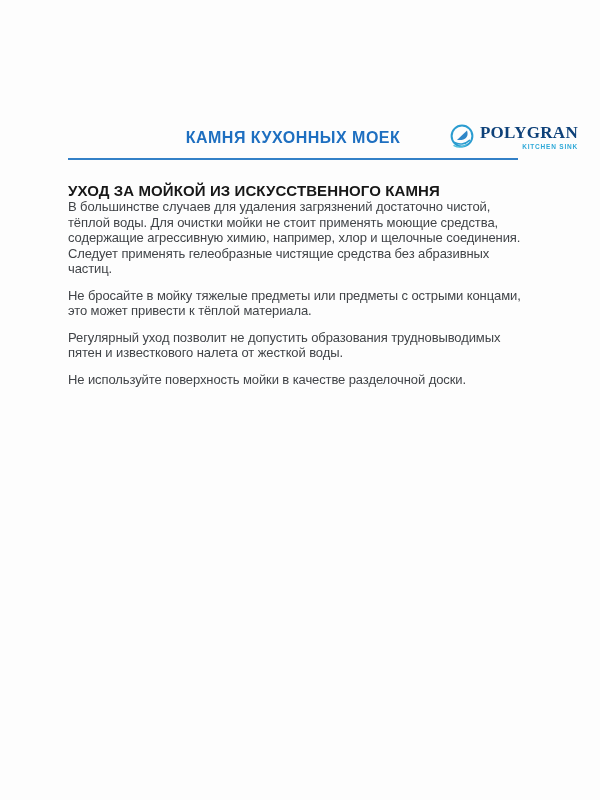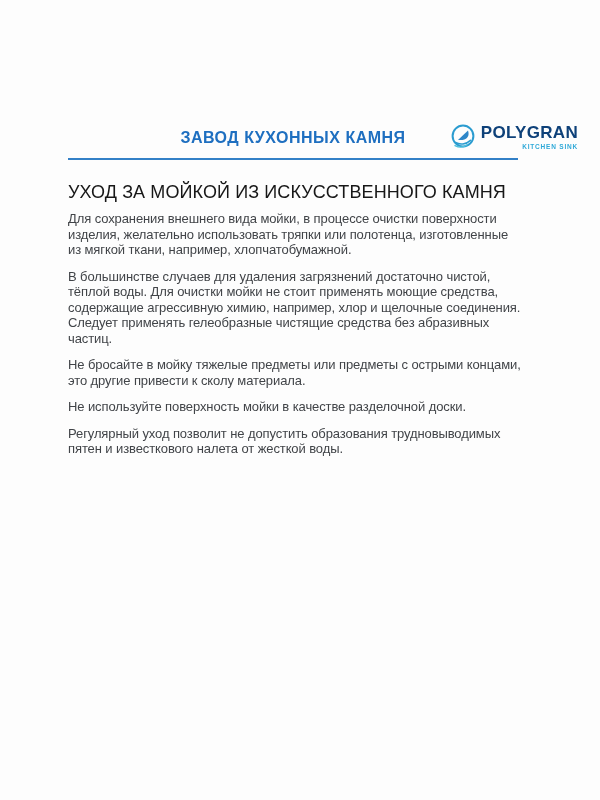--- a/index.html
+++ b/index.html
@@ -31,59 +31,60 @@
     gap: 5px;
   }
   .logo-icon { width: 26px; height: 26px; display: inline-block; }
   .logo-text { display: flex; flex-direction: column; align-items: flex-end; }
   .brand {
     font-size: 17px;
     font-weight: bold;
     letter-spacing: 0.3px;
     line-height: 17px;
     color: #0e4179;
+    font-family: Liberation Serif, serif;
   }
   .tagline {
     font-size: 6.5px;
     font-weight: bold;
     letter-spacing: 0.8px;
     margin-top: 2px;
     color: #2fa9d8;
   }
   .divider {
     margin: 4px 0 0 68px;
     width: 450px;
     border-top: 2px solid #3380c7;
   }
 
   
   .article { margin: 22px 8px 0 68px; }
   .article h1 {
-    font-size: 18px;
-    font-weight: normal;
+    font-size: 15px;
+    font-weight: bold;
     color: #171717;
     letter-spacing: 0.1px;
-    margin-bottom: 8px;
+    margin-bottom: 0;
   }
   .article p {
     font-size: 13px;
     line-height: 15.5px;
     letter-spacing: -0.1px;
     color: #414448;
     white-space: pre-line;
     margin-bottom: 11px;
   }
 </style>
 </head>
 <body>
 
 <div class="page">
 
   <header class="header">
-    <div class="header-title">ЗАВОД КУХОННЫХ КАМНЯ</div>
+    <div class="header-title">КАМНЯ КУХОННЫХ МОЕК</div>
 
     <div class="logo">
       <span class="logo-icon">
         <svg width="26" height="26" viewBox="0 0 26 26" xmlns="http://www.w3.org/2000/svg">
           <circle cx="13" cy="12" r="10.4" fill="none" stroke="#2b9cd0" stroke-width="2"></circle>
           <path d="M8 16 L18 6.5 C19.6 11 18 15 12.5 16 Z" fill="#2e86c8"></path>
           <path d="M5.5 18.5 c4.5 2.6 10.5 2 15 -2.2" stroke="#2b9cd0" stroke-width="1.6" fill="none" stroke-linecap="round"></path>
           <path d="M5 21.6 c4 2.2 8.5 1.8 12 -0.9" stroke="#4fc0dc" stroke-width="1.4" fill="none" stroke-linecap="round"></path>
         </svg>
       </span>
@@ -92,35 +93,32 @@
         <span class="tagline">KITCHEN SINK</span>
       </span>
     </div>
   </header>
 
   <div class="divider"></div>
 
   <main class="article">
     <h1>УХОД ЗА МОЙКОЙ ИЗ ИСКУССТВЕННОГО КАМНЯ</h1>
 
-    <p>Для сохранения внешнего вида мойки, в процессе очистки поверхности
-изделия, желательно использовать тряпки или полотенца, изготовленные
-из мягкой ткани, например, хлопчатобумажной.</p>
 
 
     <p>В большинстве случаев для удаления загрязнений достаточно чистой,
 тёплой воды. Для очистки мойки не стоит применять моющие средства,
 содержащие агрессивную химию, например, хлор и щелочные соединения.
 Следует применять гелеобразные чистящие средства без абразивных
 частиц.</p>
 
 
     <p>Не бросайте в мойку тяжелые предметы или предметы с острыми концами,
-это другие привести к сколу материала.</p>
+это может привести к тёплой материала.</p>
 
-
-    <p>Не используйте поверхность мойки в качестве разделочной доски.</p>
 
     <p>Регулярный уход позволит не допустить образования трудновыводимых
 пятен и известкового налета от жесткой воды.</p>
+
+    <p>Не используйте поверхность мойки в качестве разделочной доски.</p>
   </main>
 
 </div>
 
 </body></html>

